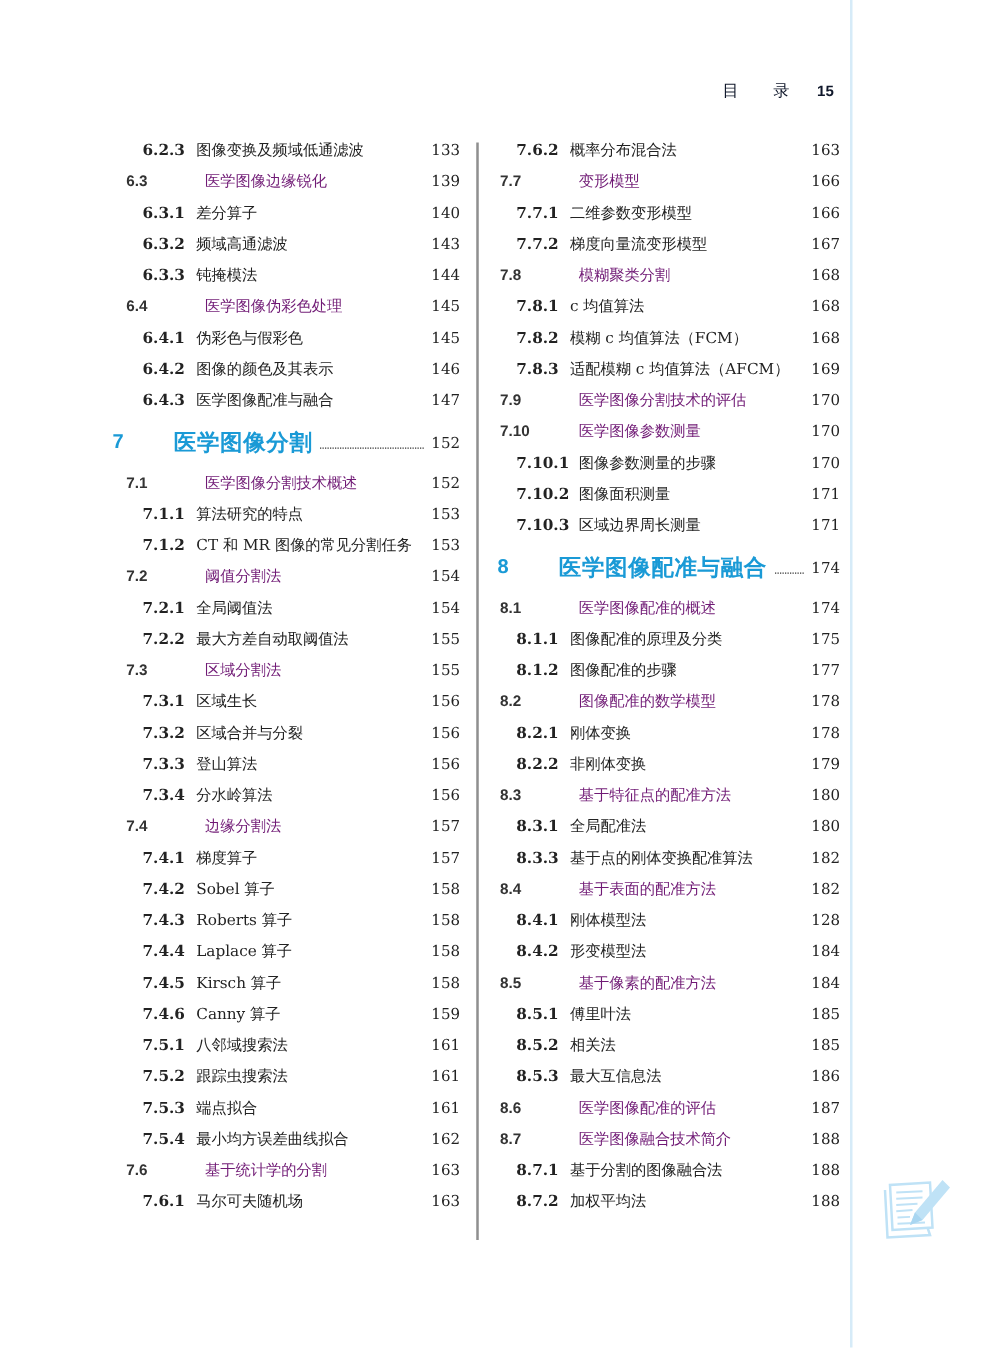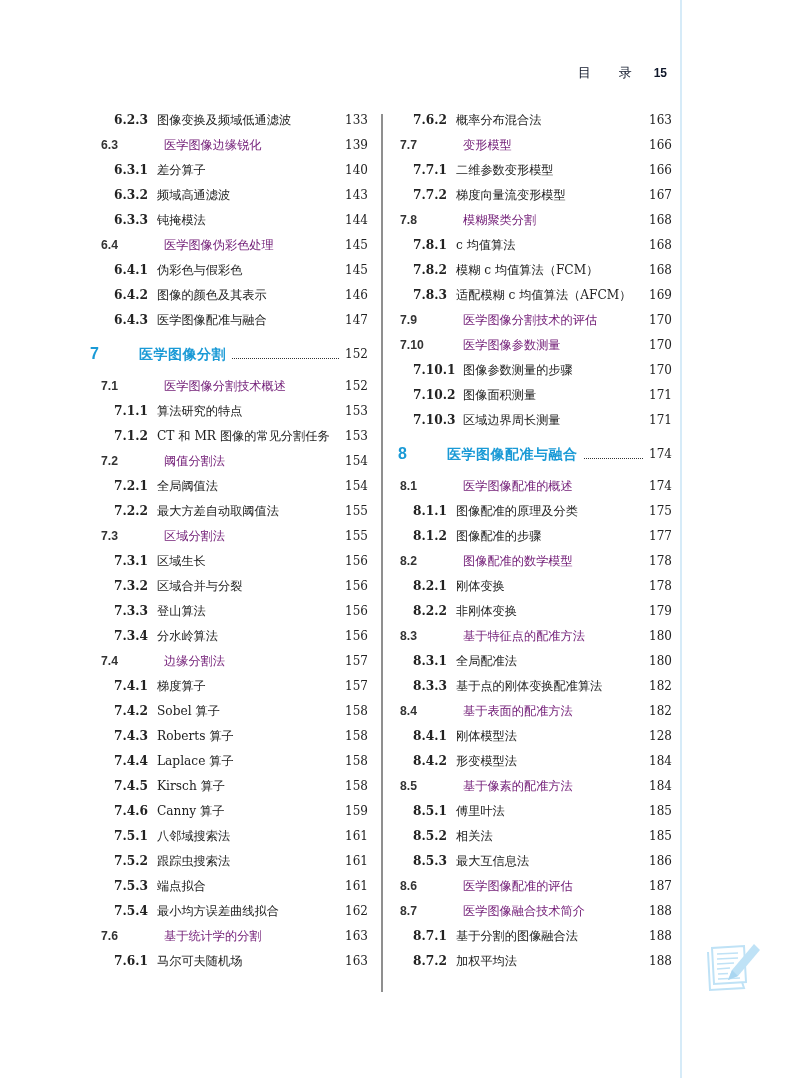--- a/index.html
+++ b/index.html
@@ -33,21 +33,21 @@
   .row.l3 .num { width:43px; font-weight:bold; color:#222; }
   .row.l3.wide .num { width:50px; }
   .row.l3 .text { color:#222; }
   .row.ch { height:40px; line-height:40px; margin-top:1px; }
   .row.ch .num {
     font-family:"Liberation Sans","DejaVu Sans",sans-serif; font-weight:bold;
     color:#1a9ad6; font-size:16px; width:25px; padding-left:-12px;
   }
   .row.ch .text {
     font-family:"Liberation Sans","DejaVu Sans",sans-serif; font-weight:bold;
-    color:#1a9ad6; font-size:14px; letter-spacing:0.5px;padding-left:24px;
+    color:#1a9ad6; font-size:18px; letter-spacing:0.5px;padding-left:24px;
   }
   .row.ch .dots {
     flex:1; margin:0 6px 0 6px; border-bottom:1.5px dotted #333; height:0; align-self:center; transform:translateY(4px);
   }
   .row.ch .pg { position:static; font-size:12px; }
   .left .row.ch { margin-left:-11px; }
   .right .row.ch { margin-left:-2px; }
   .pencil { position:absolute; left:704px; top:938px; width:58px; height:56px; }
 </style>
 </head>

